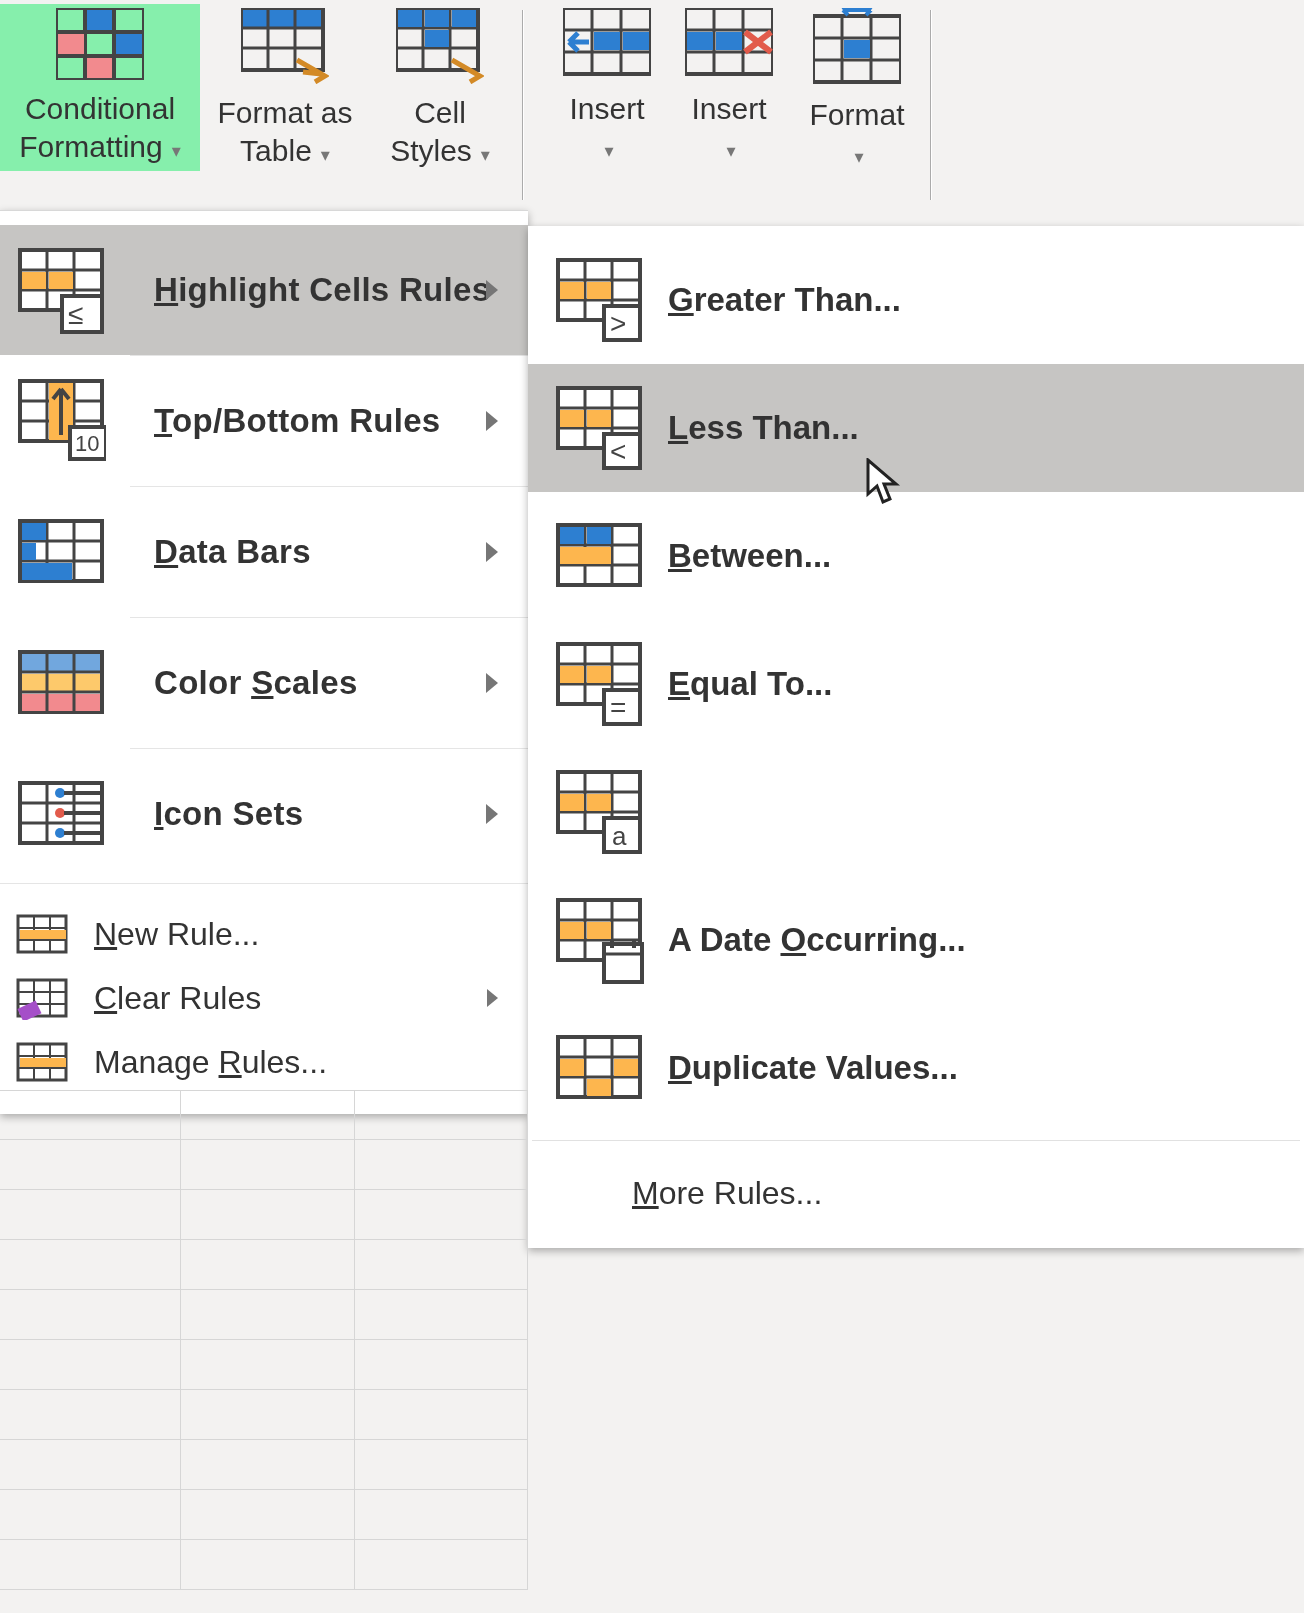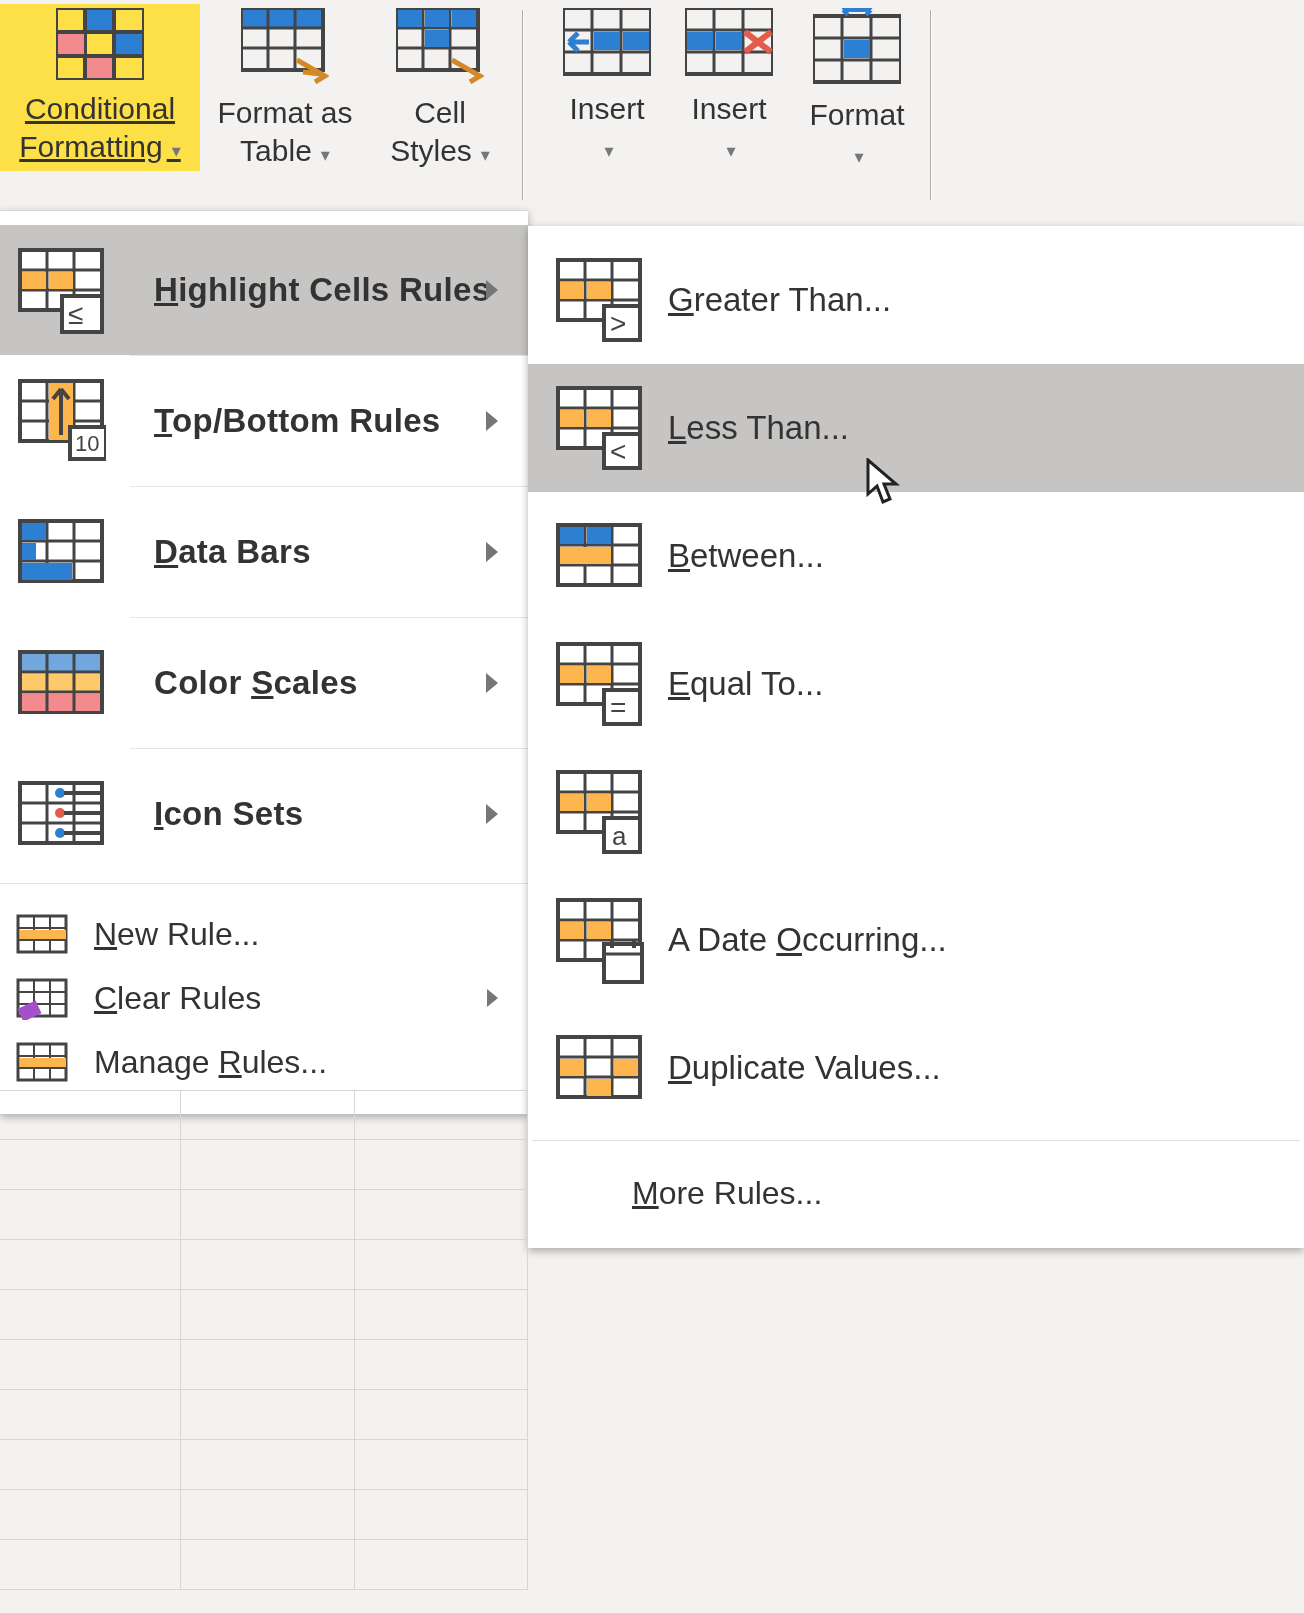--- a/index.html
+++ b/index.html
@@ -24,21 +24,21 @@
     width: 2px; height: 190px;
     margin: 6px 24px 0 12px;
     border-left: 1px solid #ababab;
     border-right: 1px solid #fff;
   }
   .rbn-btn {
     text-align: center;
     padding: 4px 6px 6px 6px;
     cursor: default;
   }
-  .rbn-btn.active { background: #fde047; text-decoration: underline; }
+  .rbn-btn.active { background: #86efac; }
   .rbn-btn .cap {
     margin-top: 10px;
     line-height: 1.25;
     font-size: 30px;
   }
   .rbn-btn .cap .dd {
     font-size: 18px; color: #777;
     margin-left: 4px;
   }
   .rbn-btn svg { display: block; margin: 0 auto; }
@@ -122,21 +122,21 @@
     align-items: center;
     height: 128px;
     padding: 0 24px 0 26px;
     position: relative;
   }
   .menu2 .m2item.hover { background: #c6c5c3; }
   .menu2 .m2item .ico { width: 90px; height: 88px; }
   .menu2 .m2item .lbl {
     margin-left: 24px;
     font-size: 33px;
-    font-weight: normal;
+    font-weight: bold;
   }
   .menu2 .m2item .lbl span.u { text-decoration: underline; }
   .menu2 .sep { height: 1px; background: #e1e1e1; margin: 8px 4px; }
   .menu2 .more {
     padding: 26px 0 26px 104px;
     font-size: 32px;
   }
   .menu2 .more span.u { text-decoration: underline; }
 
   

